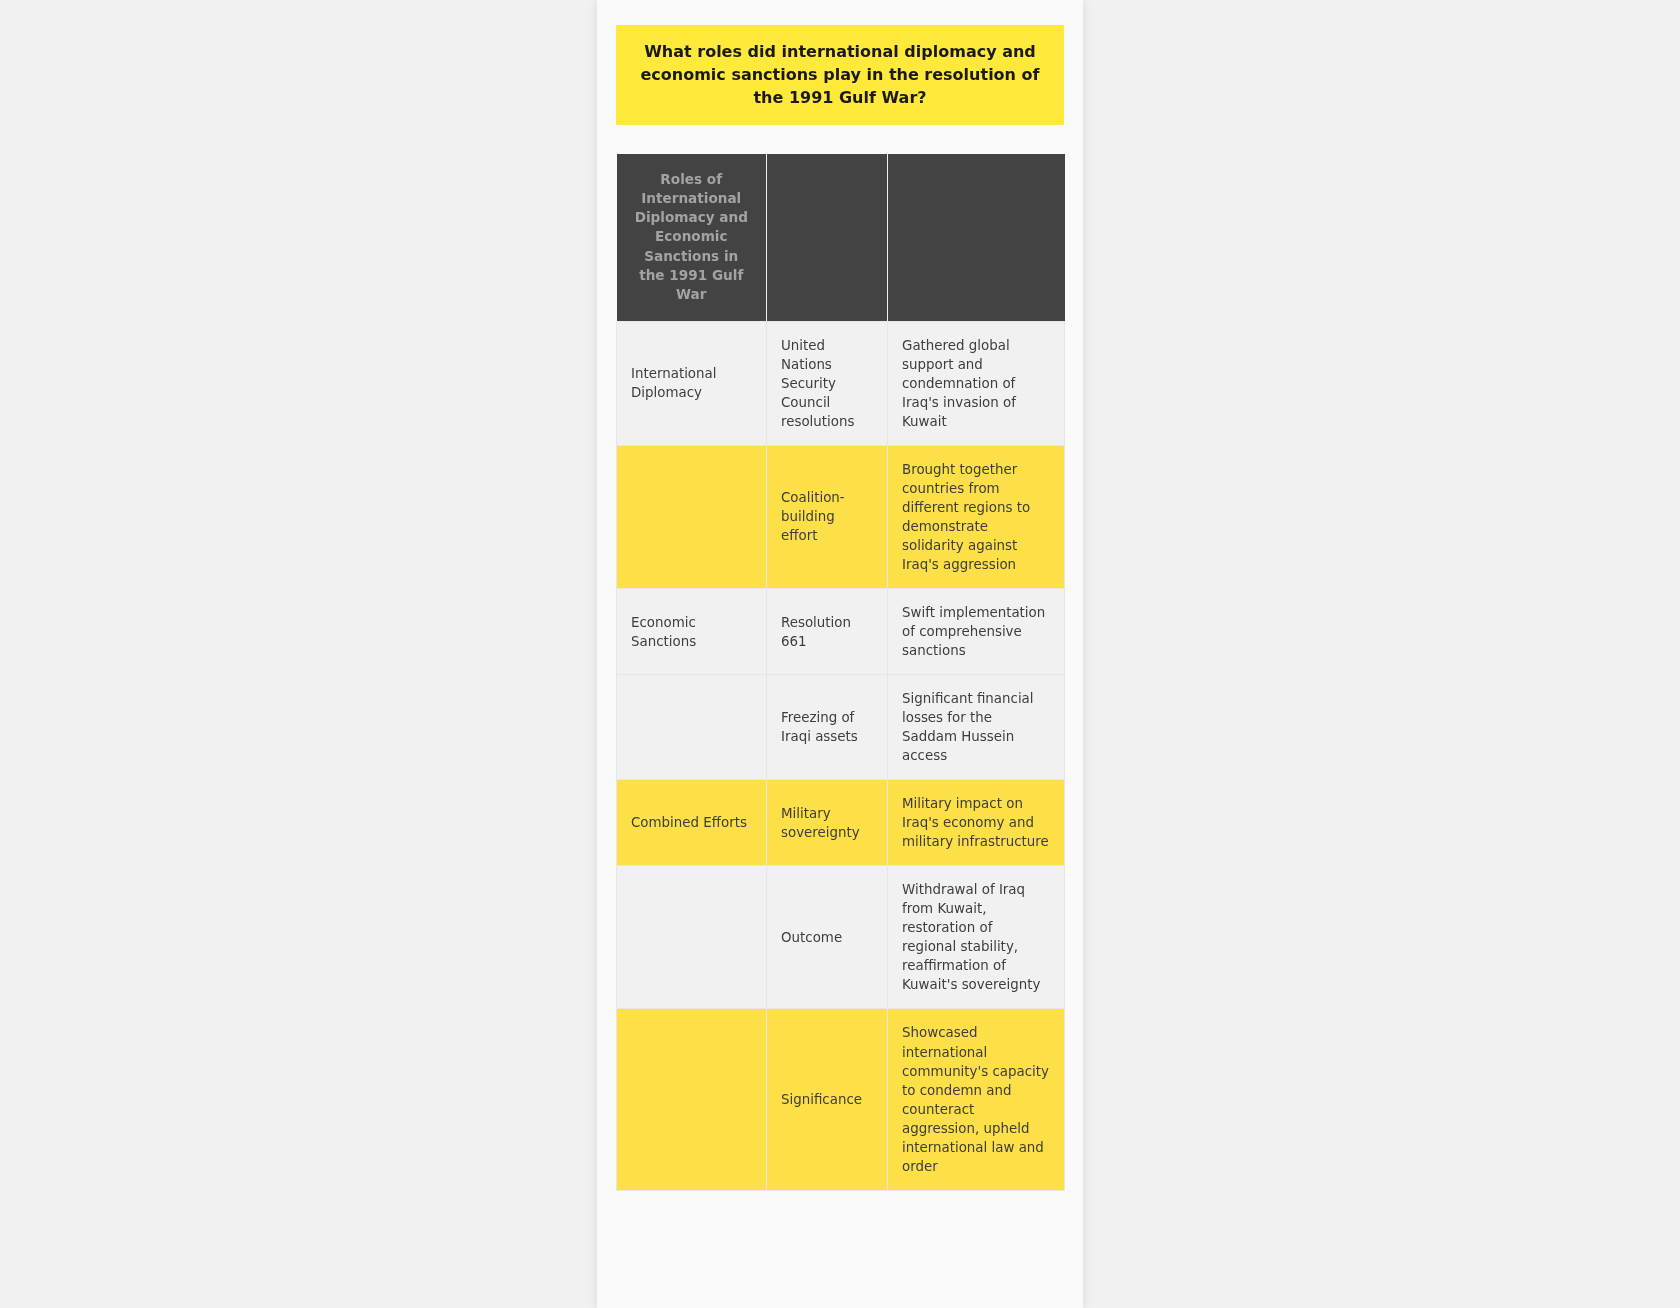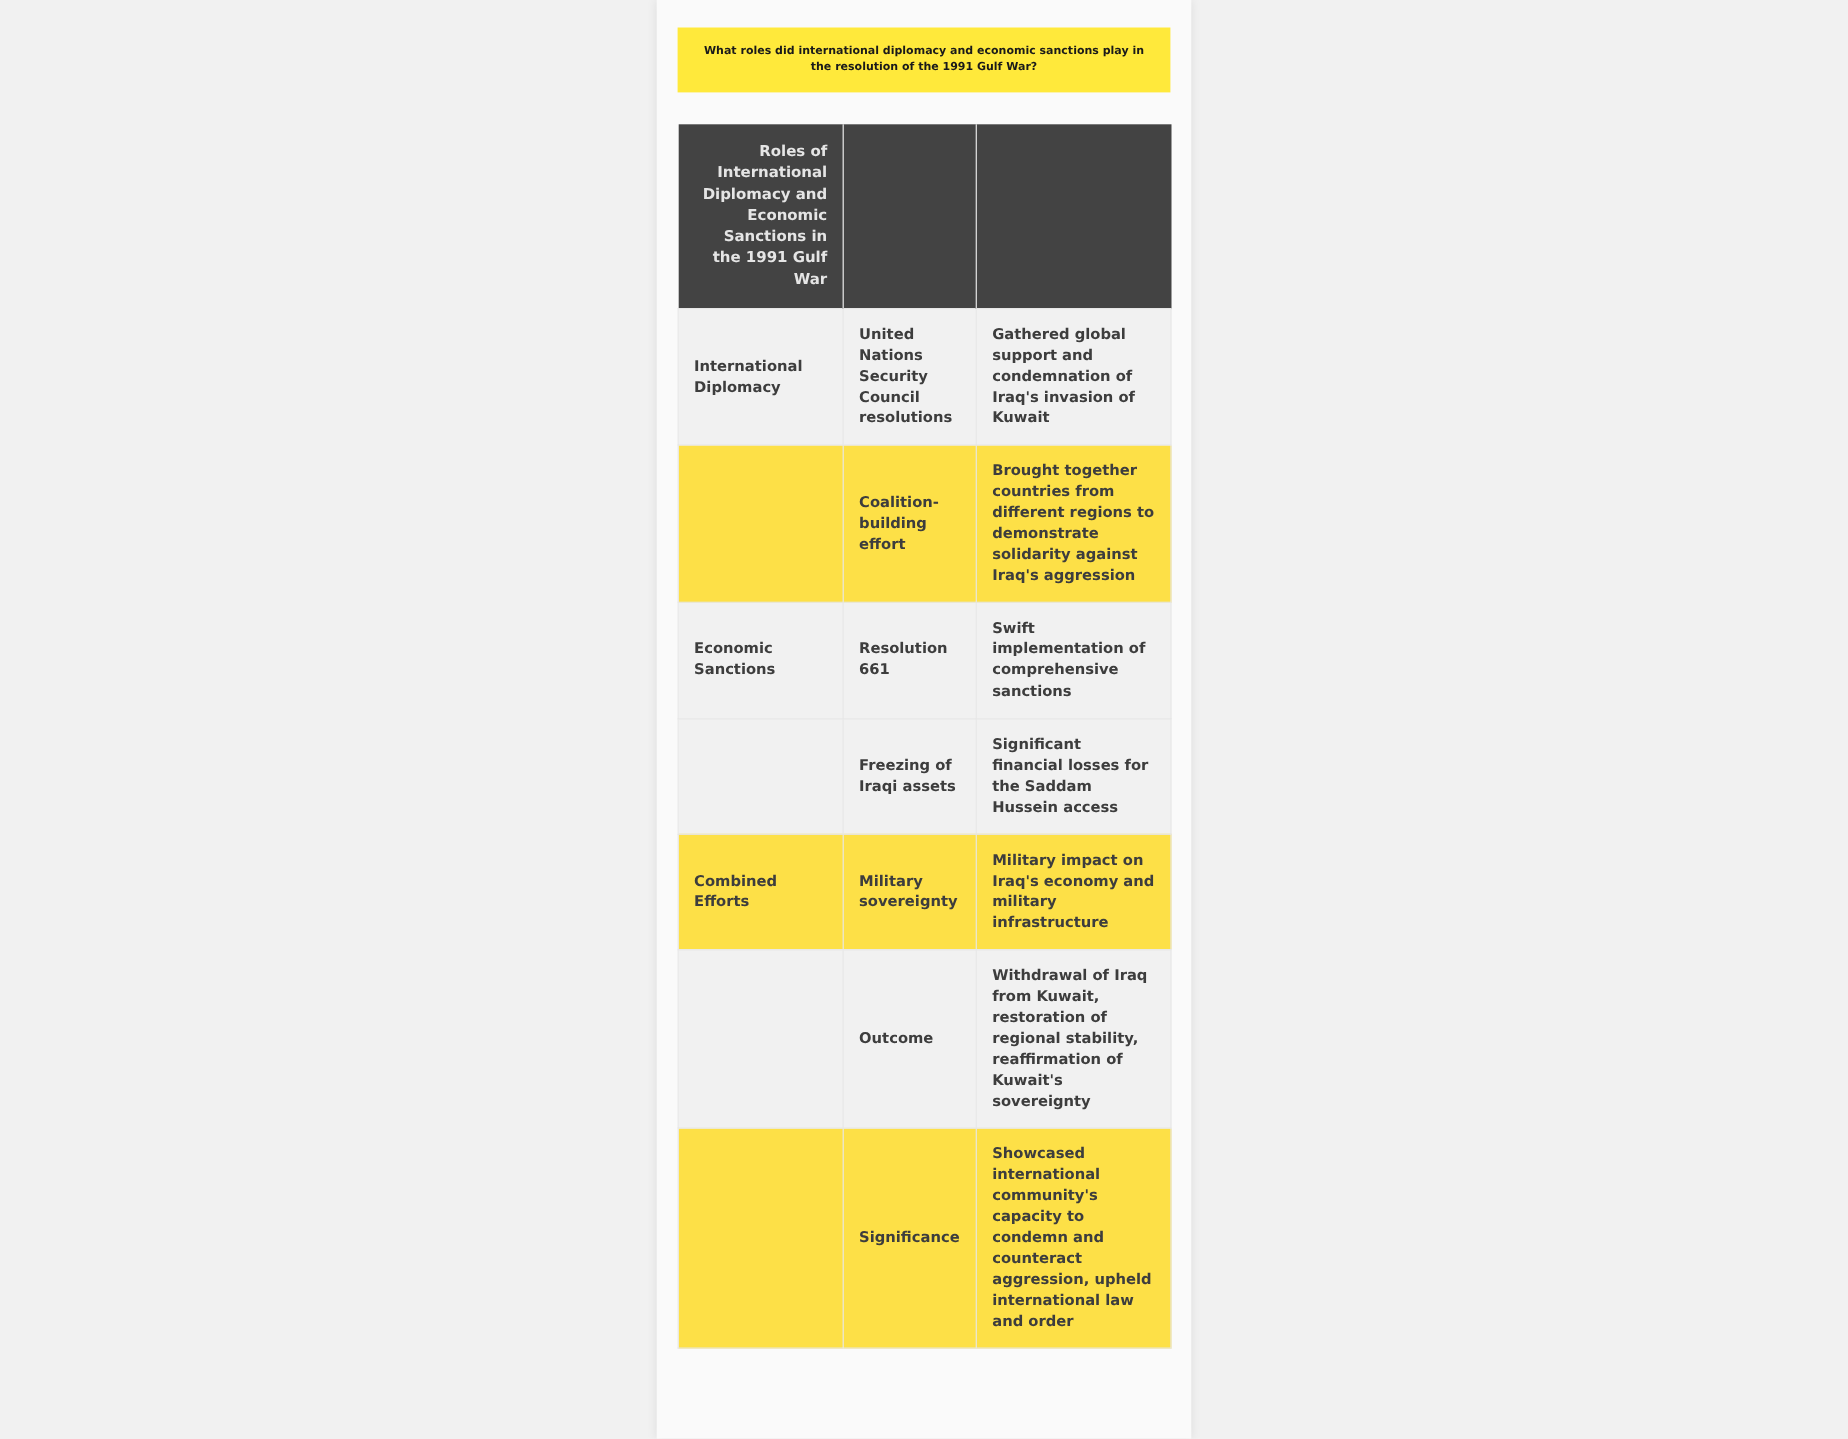--- a/index.html
+++ b/index.html
@@ -35,21 +35,21 @@
     align-items: center;
   }
 
   .question-banner {
     margin-top: 25px;
     width: 448px;
     box-sizing: border-box;
     background: #ffe93b;
     color: #1a1a1a;
     font-weight: bold;
-    font-size: 10px;
+    font-size: 16px;
     line-height: 1.45;
     text-align: center;
     padding: 15px 18px;
   }
 
   .table-wrap {
     margin-top: 29px;
     width: 448px;
   }
 
@@ -59,44 +59,43 @@
     table-layout: fixed;
     font-size: 13.4px;
   }
 
   table.data-table col.c1 { width: 150px; }
   table.data-table col.c2 { width: 121px; }
   table.data-table col.c3 { width: 177px; }
 
   table.data-table thead th {
     background: #434343;
-    color: #e5e5e5;
+    color: #a3a3a3;
     font-weight: bold;
-    text-align: right;
+    text-align: center;
     vertical-align: top;
     padding: 16px 14px 16px 14px;
     font-size: 13.6px;
     line-height: 1.42;
     border-right: 1px solid #f1f1f1;
     height: 113px;
     box-sizing: border-box;
   }
   table.data-table thead th:last-child {
     border-right: none;
   }
 
   table.data-table tbody td {
     padding: 14px 14px;
     vertical-align: middle;
     color: #3d3d3d;
     line-height: 1.42;
     border: 1px solid #e6e6e6;
     box-sizing: border-box;
     word-wrap: break-word;
-    font-weight: bold;
   }
 
   table.data-table tbody tr.alt td {
     background: #f1f1f1;
   }
   table.data-table tbody tr.plain td {
     background: #fde047;
   }
 </style>
 </head>

